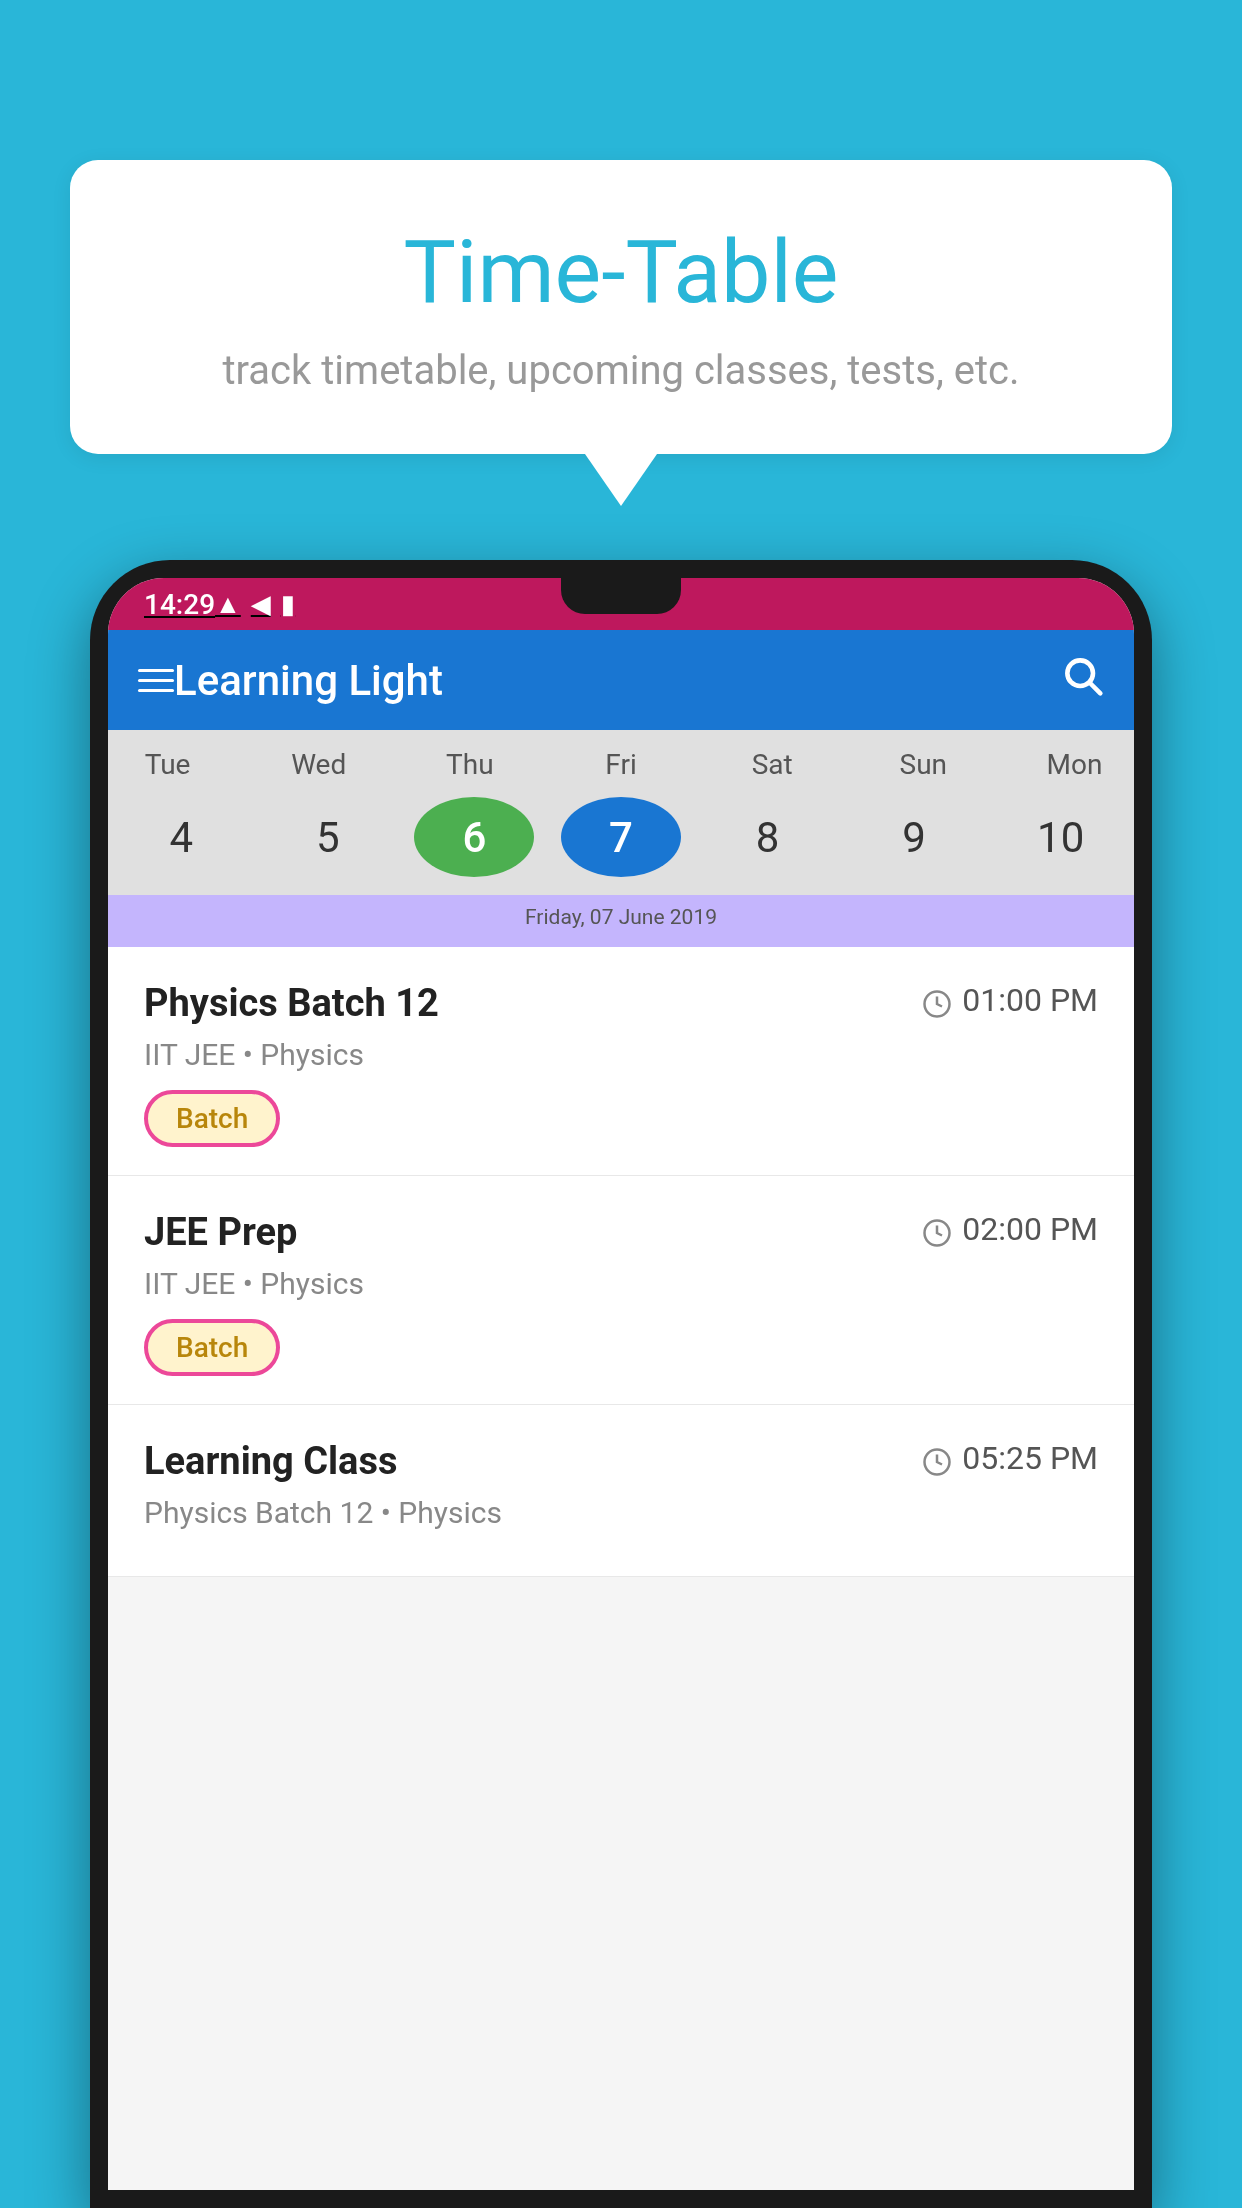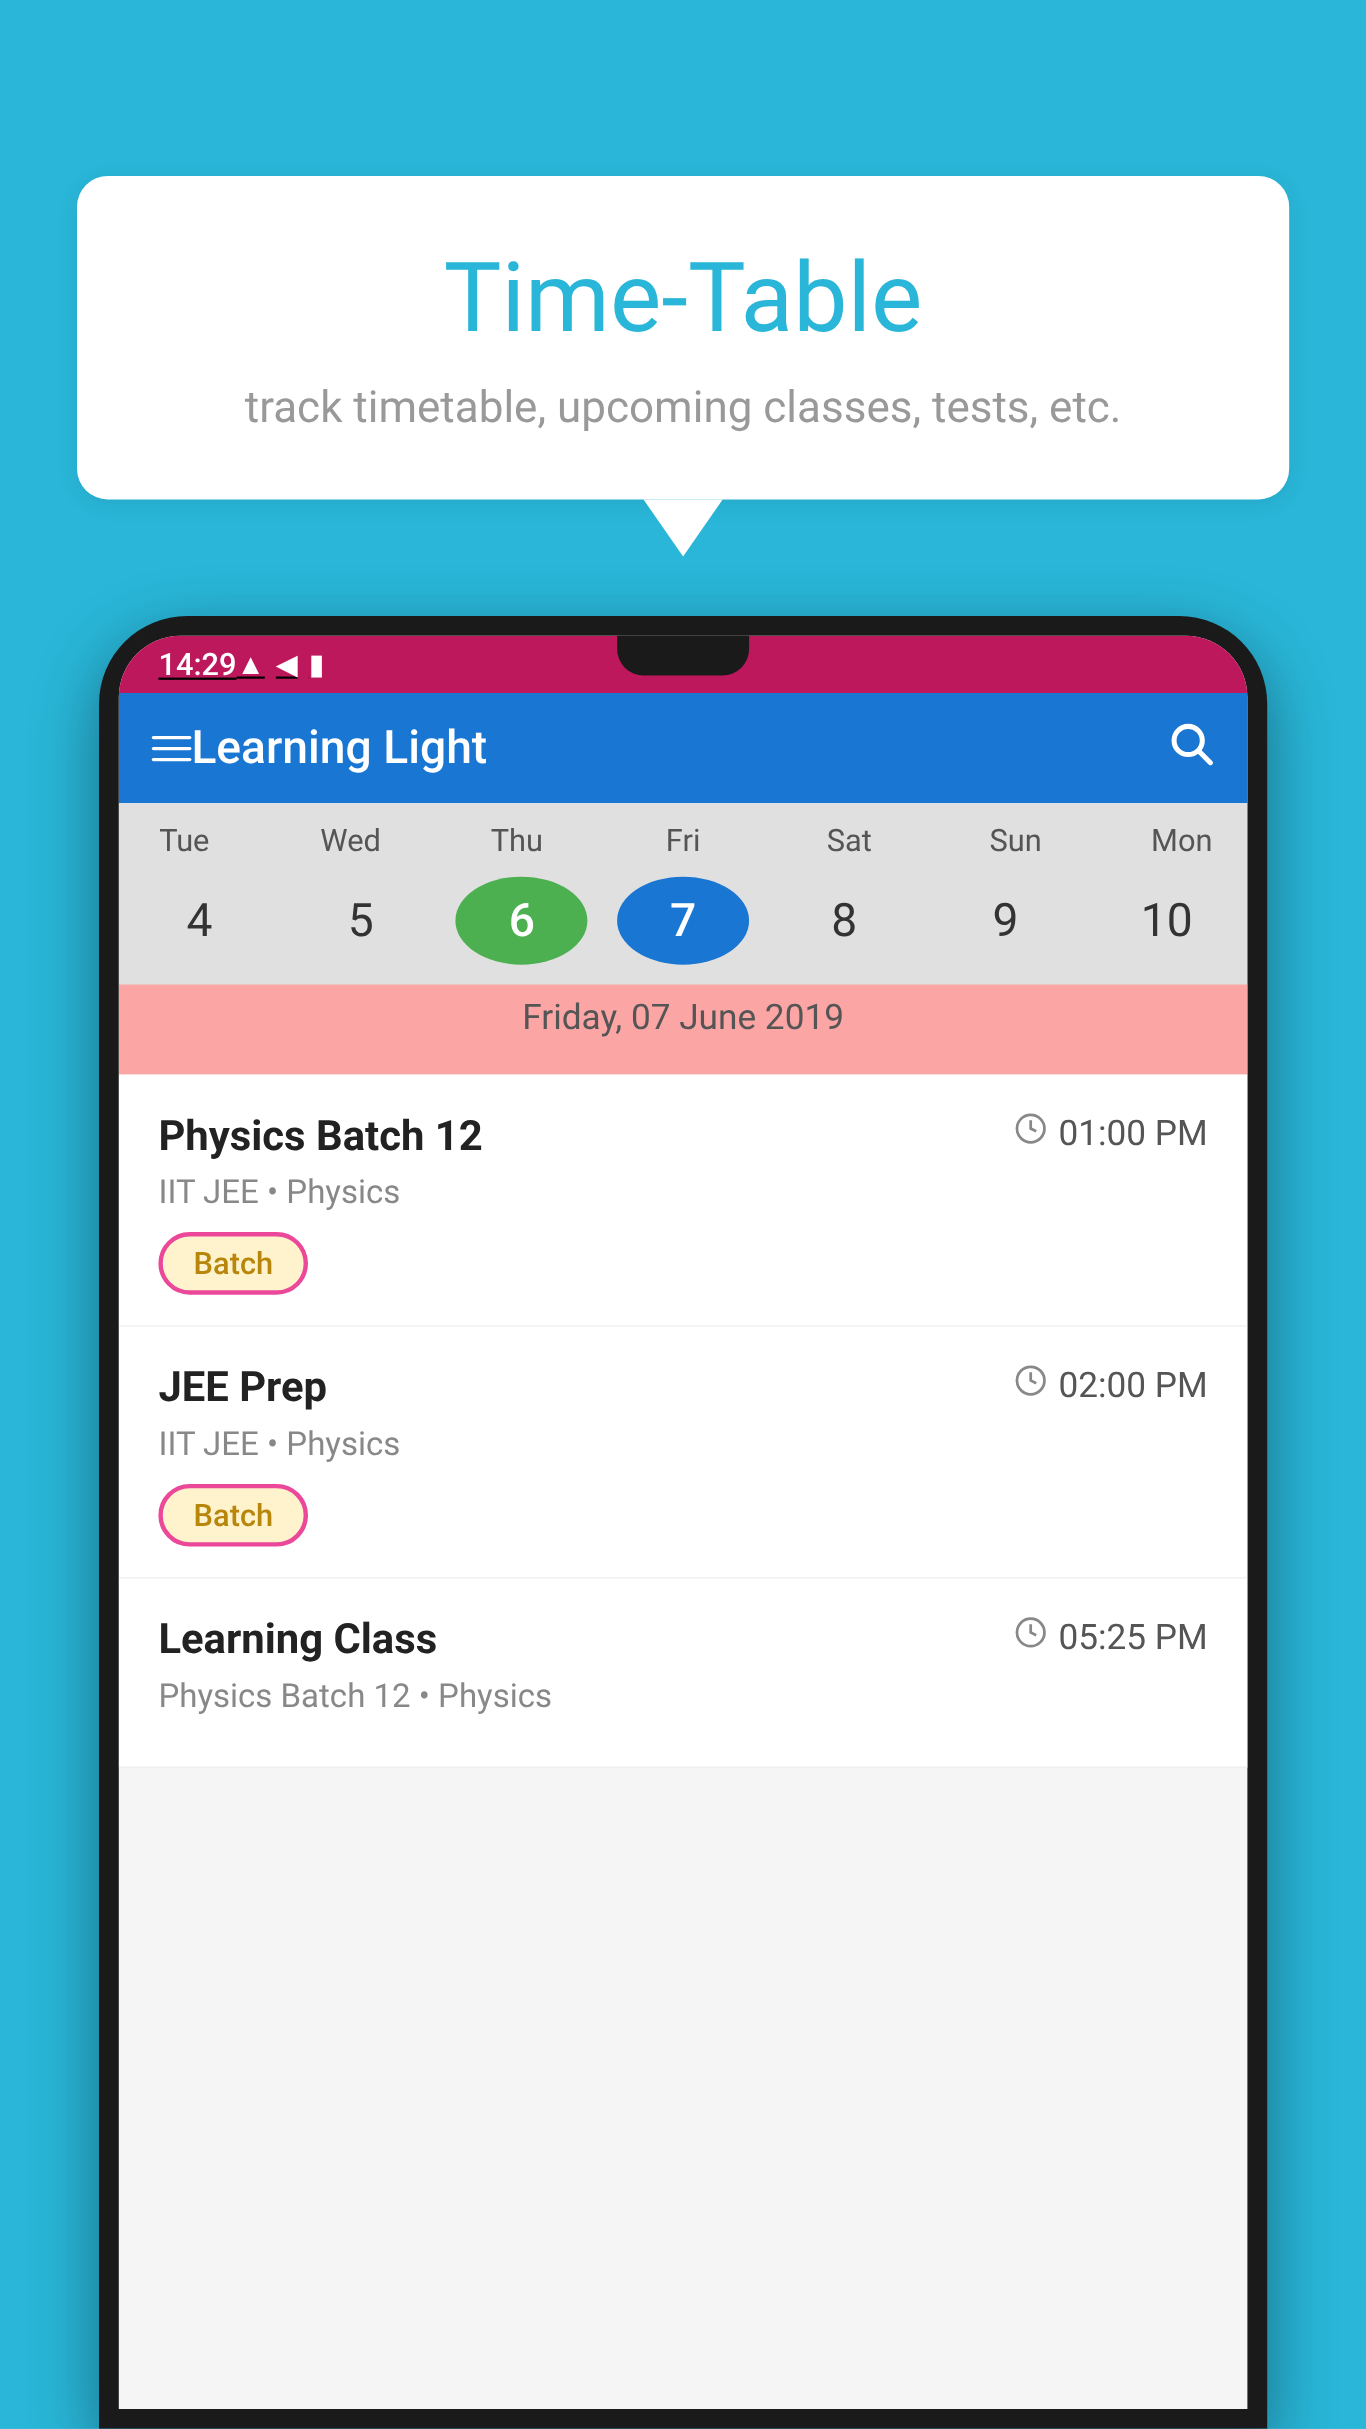--- a/index.html
+++ b/index.html
@@ -181,24 +181,24 @@
 
     .date-num.selected {
       background: #1976D2;
       color: white;
       border-radius: 50%;
       font-weight: 500;
     }
 
     .selected-date-label {
       text-align: center;
-      font-size: 32px;
+      font-size: 21px;
       color: #555;
-      padding: 10px 0 34px 0;
-      background: #fca5a5;
+      padding: 10px 0 18px 0;
+      background: #c4b5fd;
     }
 
     
     .schedule-list {
       background: white;
     }
 
     .schedule-item {
       background: white;
       padding: 34px 36px 28px 36px;
@@ -213,21 +213,21 @@
     }
 
     .schedule-item-title {
       font-size: 38px;
       font-weight: 700;
       color: #222;
     }
 
     .schedule-item-time {
       display: flex;
-      align-items: flex-start;
+      align-items: flex-end;
       gap: 10px;
       font-size: 32px;
       color: #555;
     }
 
     .schedule-item-subtitle {
       font-size: 30px;
       color: #888;
       margin-bottom: 18px;
     }

